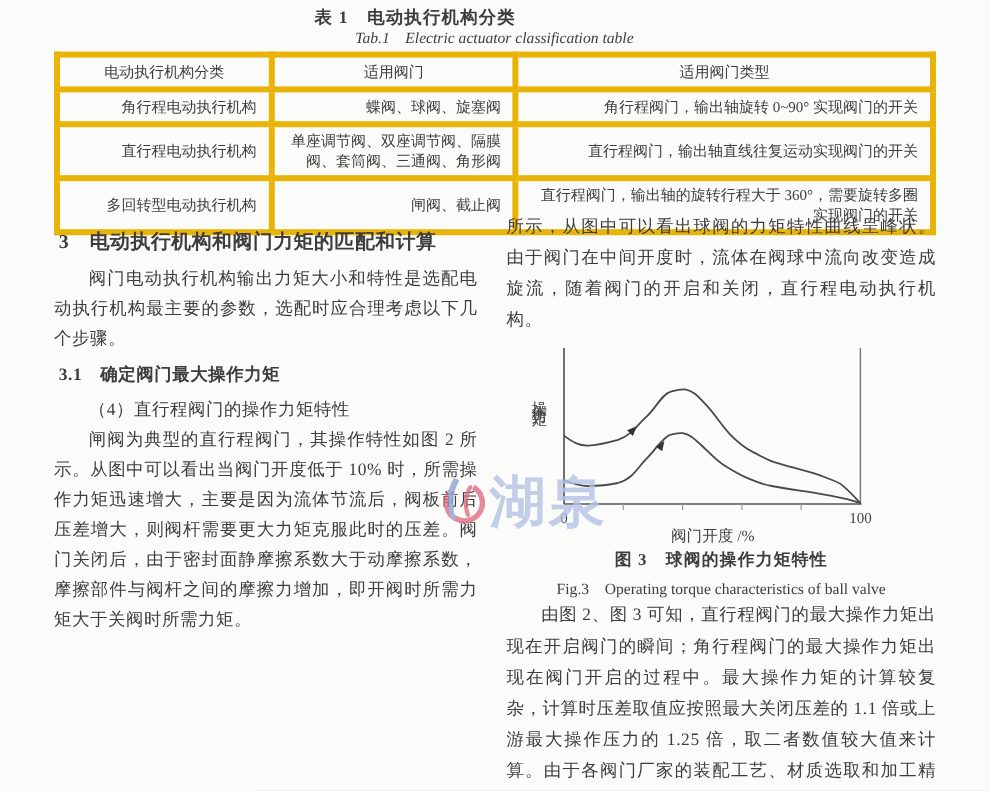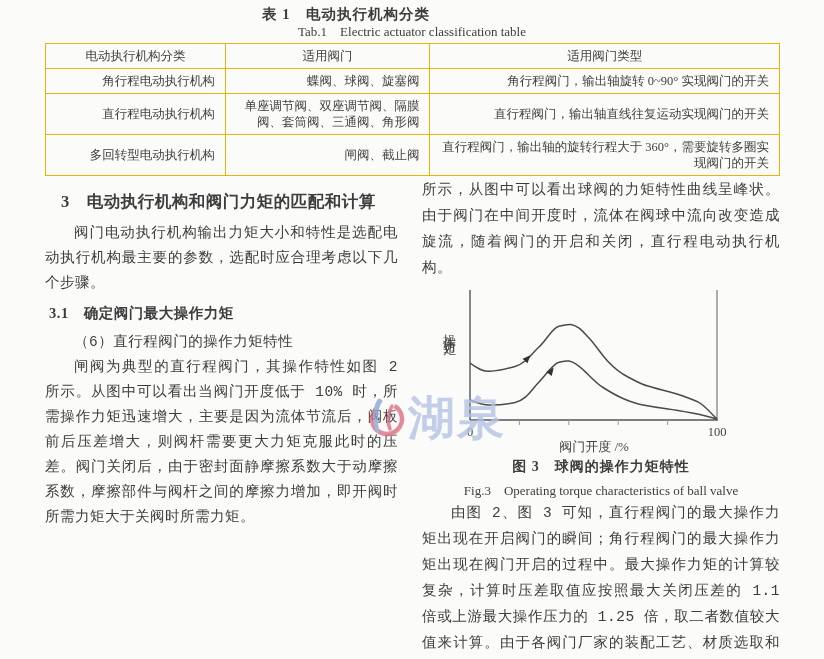--- a/index.html
+++ b/index.html
@@ -1,35 +1,35 @@
 <!DOCTYPE html>
 <html><head>
 <meta charset="utf-8">
 <style>
   html,body{margin:0;padding:0;background:#e8e8e8;}
   #page{position:relative;width:824px;height:659px;background:#fbfbf9;overflow:hidden;
         font-family:"Liberation Serif","DejaVu Serif",serif;color:#3d3d3d;}
   
   .tbl-title-zh{position:absolute;top:5px;left:0;width:692px;text-align:center;
                 font-weight:bold;font-size:14.5px;letter-spacing:1px;}
-  .tbl-title-en{position:absolute;top:23px;left:0;width:824px;text-align:center;font-size:13px;}
+  .tbl-title-en{position:absolute;top:23px;left:0;width:824px;text-align:center;font-size:13px;font-style:italic;}
   table.cls{position:absolute;top:43px;left:45px;width:735px;border-collapse:collapse;
             font-size:12.5px;line-height:16px;color:#3f3f3f;}
   table.cls{border:1.5px solid #6d6d6d;}
-  table.cls th,table.cls td{border:1px solid #eab308;padding:4px 10px;vertical-align:middle;}
+  table.cls th,table.cls td{border:5px solid #eab308;padding:4px 10px;vertical-align:middle;}
   table.cls th{font-weight:normal;text-align:center;height:15px;}
   table.cls td{text-align:right;}
   
   .col-left{position:absolute;left:45px;top:191px;width:353px;}
   .col-right{position:absolute;left:422px;top:176px;width:358px;}
   .col-left p,.col-right p{margin:0;text-align:justify;font-size:14.5px;letter-spacing:0.5px;}
   .col-left p{line-height:25px;}
   .col-right p{line-height:26px;}
-  p.indent{text-indent:2em;font-family:Liberation Mono, monospace;}
-  h2.section{font-size:16.5px;font-weight:bold;margin:0 0 8px 16px;letter-spacing:0.5px;}
+  p.indent{text-indent:2em;}
+  h2.section{font-size:16.5px;font-weight:bold;margin:0 0 8px 4px;letter-spacing:0.5px;}
   h3.sub{font-size:14.5px;font-weight:bold;margin:4px;line-height:26px;letter-spacing:0.5px;}
   
   .figure{position:relative;margin-top:4px;}
   .chart{display:block;margin-left:6px;}
   .ylabel{position:absolute;left:18px;top:40px;writing-mode:vertical-rl;
           font-size:13px;letter-spacing:3px;color:#444;}
   .cap-zh{text-align:center;font-weight:bold;font-size:14px;margin-top:4px;letter-spacing:1px;}
   .cap-en{text-align:center;font-size:13px;margin-top:6px;}
   .para-after-fig{margin-top:12px;}
   
@@ -75,21 +75,21 @@
         <td>闸阀、截止阀</td>
         <td>直行程阀门，输出轴的旋转行程大于 360°，需要旋转多圈实现阀门的开关</td>
       </tr>
     </tbody>
   </table>
 
   <div class="col-left">
     <h2 class="section">3　电动执行机构和阀门力矩的匹配和计算</h2>
     <p class="indent">阀门电动执行机构输出力矩大小和特性是选配电动执行机构最主要的参数，选配时应合理考虑以下几个步骤。</p>
     <h3 class="sub">3.1　确定阀门最大操作力矩</h3>
-    <p class="indent">（6）直行程阀门的操作力矩特性</p>
+    <p class="indent">（4）直行程阀门的操作力矩特性</p>
     <p class="indent">闸阀为典型的直行程阀门，其操作特性如图 2 所示。从图中可以看出当阀门开度低于 10% 时，所需操作力矩迅速增大，主要是因为流体节流后，阀板前后压差增大，则阀杆需要更大力矩克服此时的压差。阀门关闭后，由于密封面静摩擦系数大于动摩擦系数，摩擦部件与阀杆之间的摩擦力增加，即开阀时所需力矩大于关阀时所需力矩。</p>
   </div>
 
   <div class="col-right">
     <p>所示，从图中可以看出球阀的力矩特性曲线呈峰状。由于阀门在中间开度时，流体在阀球中流向改变造成旋流，随着阀门的开启和关闭，直行程电动执行机构。</p>
 
     <div class="figure">
       <svg class="chart" width="340" height="170" viewBox="0 0 340 170">
 
         <line x1="42" y1="6" x2="42" y2="136" stroke="#555" stroke-width="1.4"></line>

